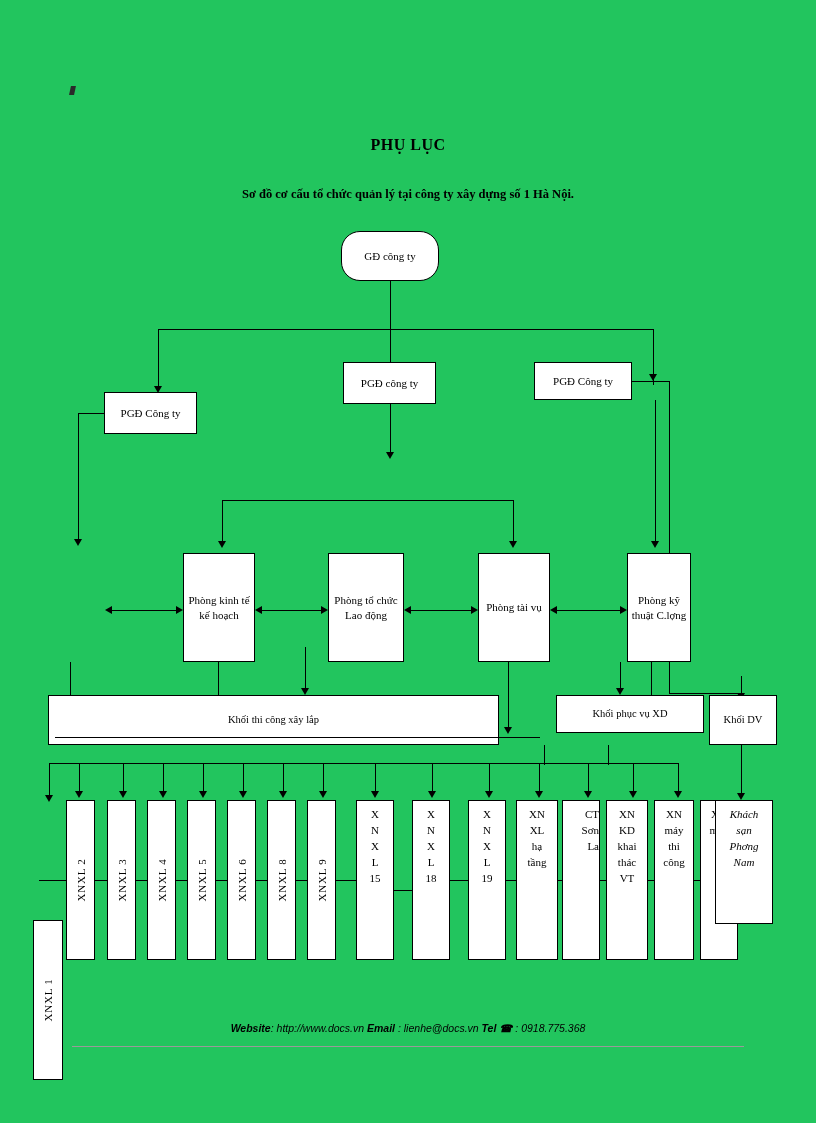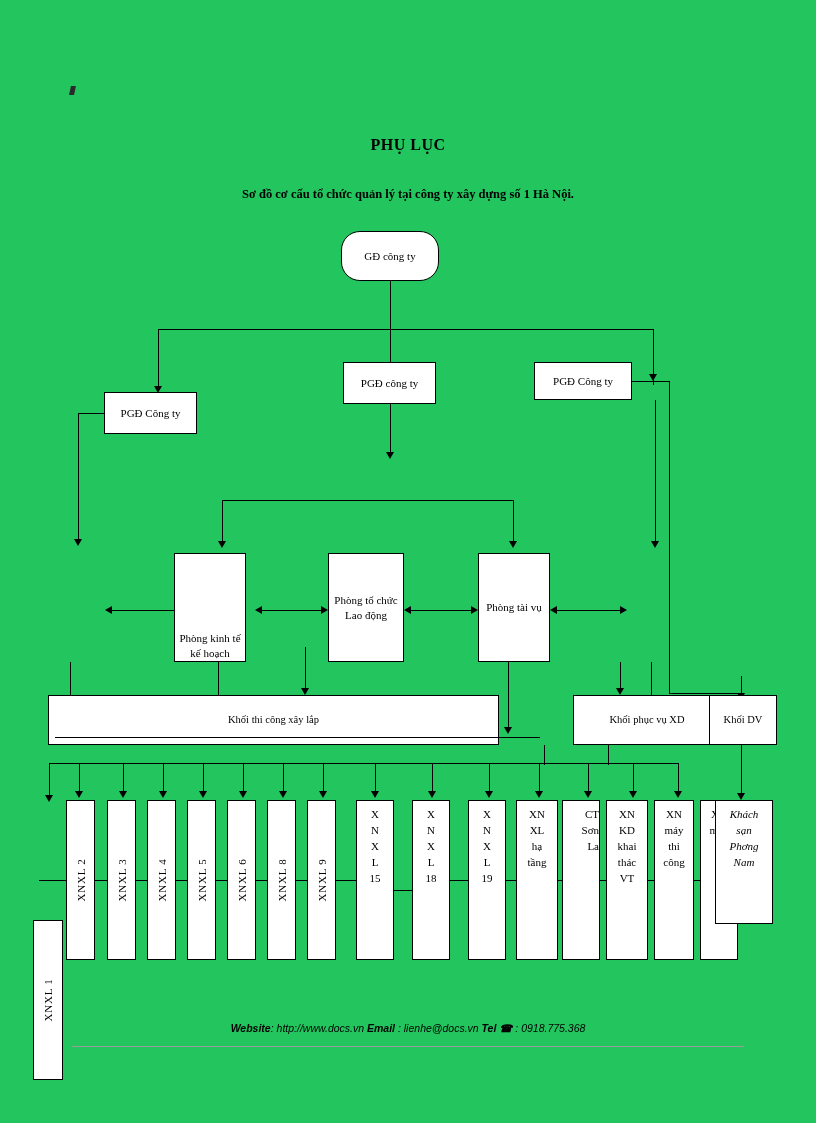--- a/index.html
+++ b/index.html
@@ -209,32 +209,35 @@
   <div class="ln-h" style="left:222px; top:500px; width:291px;"></div>
   <div class="ln-v" style="left:222px; top:500px; height:46px;"></div>
   <div class="ar-down" style="left:218px; top:541px;"></div>
   <div class="ln-v" style="left:513px; top:500px; height:46px;"></div>
   <div class="ar-down" style="left:509px; top:541px;"></div>
 
   <div class="ln-v" style="left:655px; top:400px; height:146px;"></div>
   <div class="ar-down" style="left:651px; top:541px;"></div>
 
 
-  <div class="box" style="left:174px; top:553px; width:72px; height:109px;align-items:flex-end;">
+  <div class="box" style="left:183px; top:553px; width:72px; height:109px;">
     <span class="box-label">Phòng kinh tế kế hoạch</span>
   </div>
 
   <div class="box" style="left:328px; top:553px; width:76px; height:109px;">
     <span class="box-label">Phòng tổ chức  Lao động</span>
   </div>
 
   <div class="box" style="left:478px; top:553px; width:72px; height:109px;">
     <span class="box-label">Phòng tài vụ</span>
   </div>
 
+  <div class="box" style="left:627px; top:553px; width:64px; height:109px;">
+    <span class="box-label">Phòng kỹ thuật C.lợng</span>
+  </div>
 
   <div class="ln-h" style="left:112px; top:610px; width:64px;"></div>
   <div class="ar-left" style="left:105px; top:606px;"></div>
   <div class="ar-right" style="left:176px; top:606px;"></div>
 
   <div class="ln-h" style="left:262px; top:610px; width:59px;"></div>
   <div class="ar-left" style="left:255px; top:606px;"></div>
   <div class="ar-right" style="left:321px; top:606px;"></div>
 
   <div class="ln-h" style="left:411px; top:610px; width:60px;"></div>
@@ -264,21 +267,21 @@
 
   <div class="ln-v" style="left:669px; top:381px; height:312px;"></div>
   <div class="ln-h" style="left:669px; top:693px; width:72px;"></div>
   <div class="ln-v" style="left:741px; top:676px; height:22px;"></div>
   <div class="ar-down" style="left:737px; top:693px;"></div>
 
   <div class="box small" style="left:48px; top:695px; width:451px; height:50px;">
     <span class="box-label">Khối thi công xây lắp</span>
   </div>
 
-  <div class="box small" style="left:573px; top:695px; width:148px; height:50px;">
+  <div class="box small" style="left:556px; top:695px; width:148px; height:38px;">
     <span class="box-label">Khối phục vụ XD</span>
   </div>
 
   <div class="box small" style="left:709px; top:695px; width:68px; height:50px;">
     <span class="box-label">Khối DV</span>
   </div>
 
   <div class="ln-h" style="left:55px; top:737px; width:485px; z-index:6;"></div>
 
   <div class="ln-v" style="left:49px; top:763px; height:37px;"></div>

